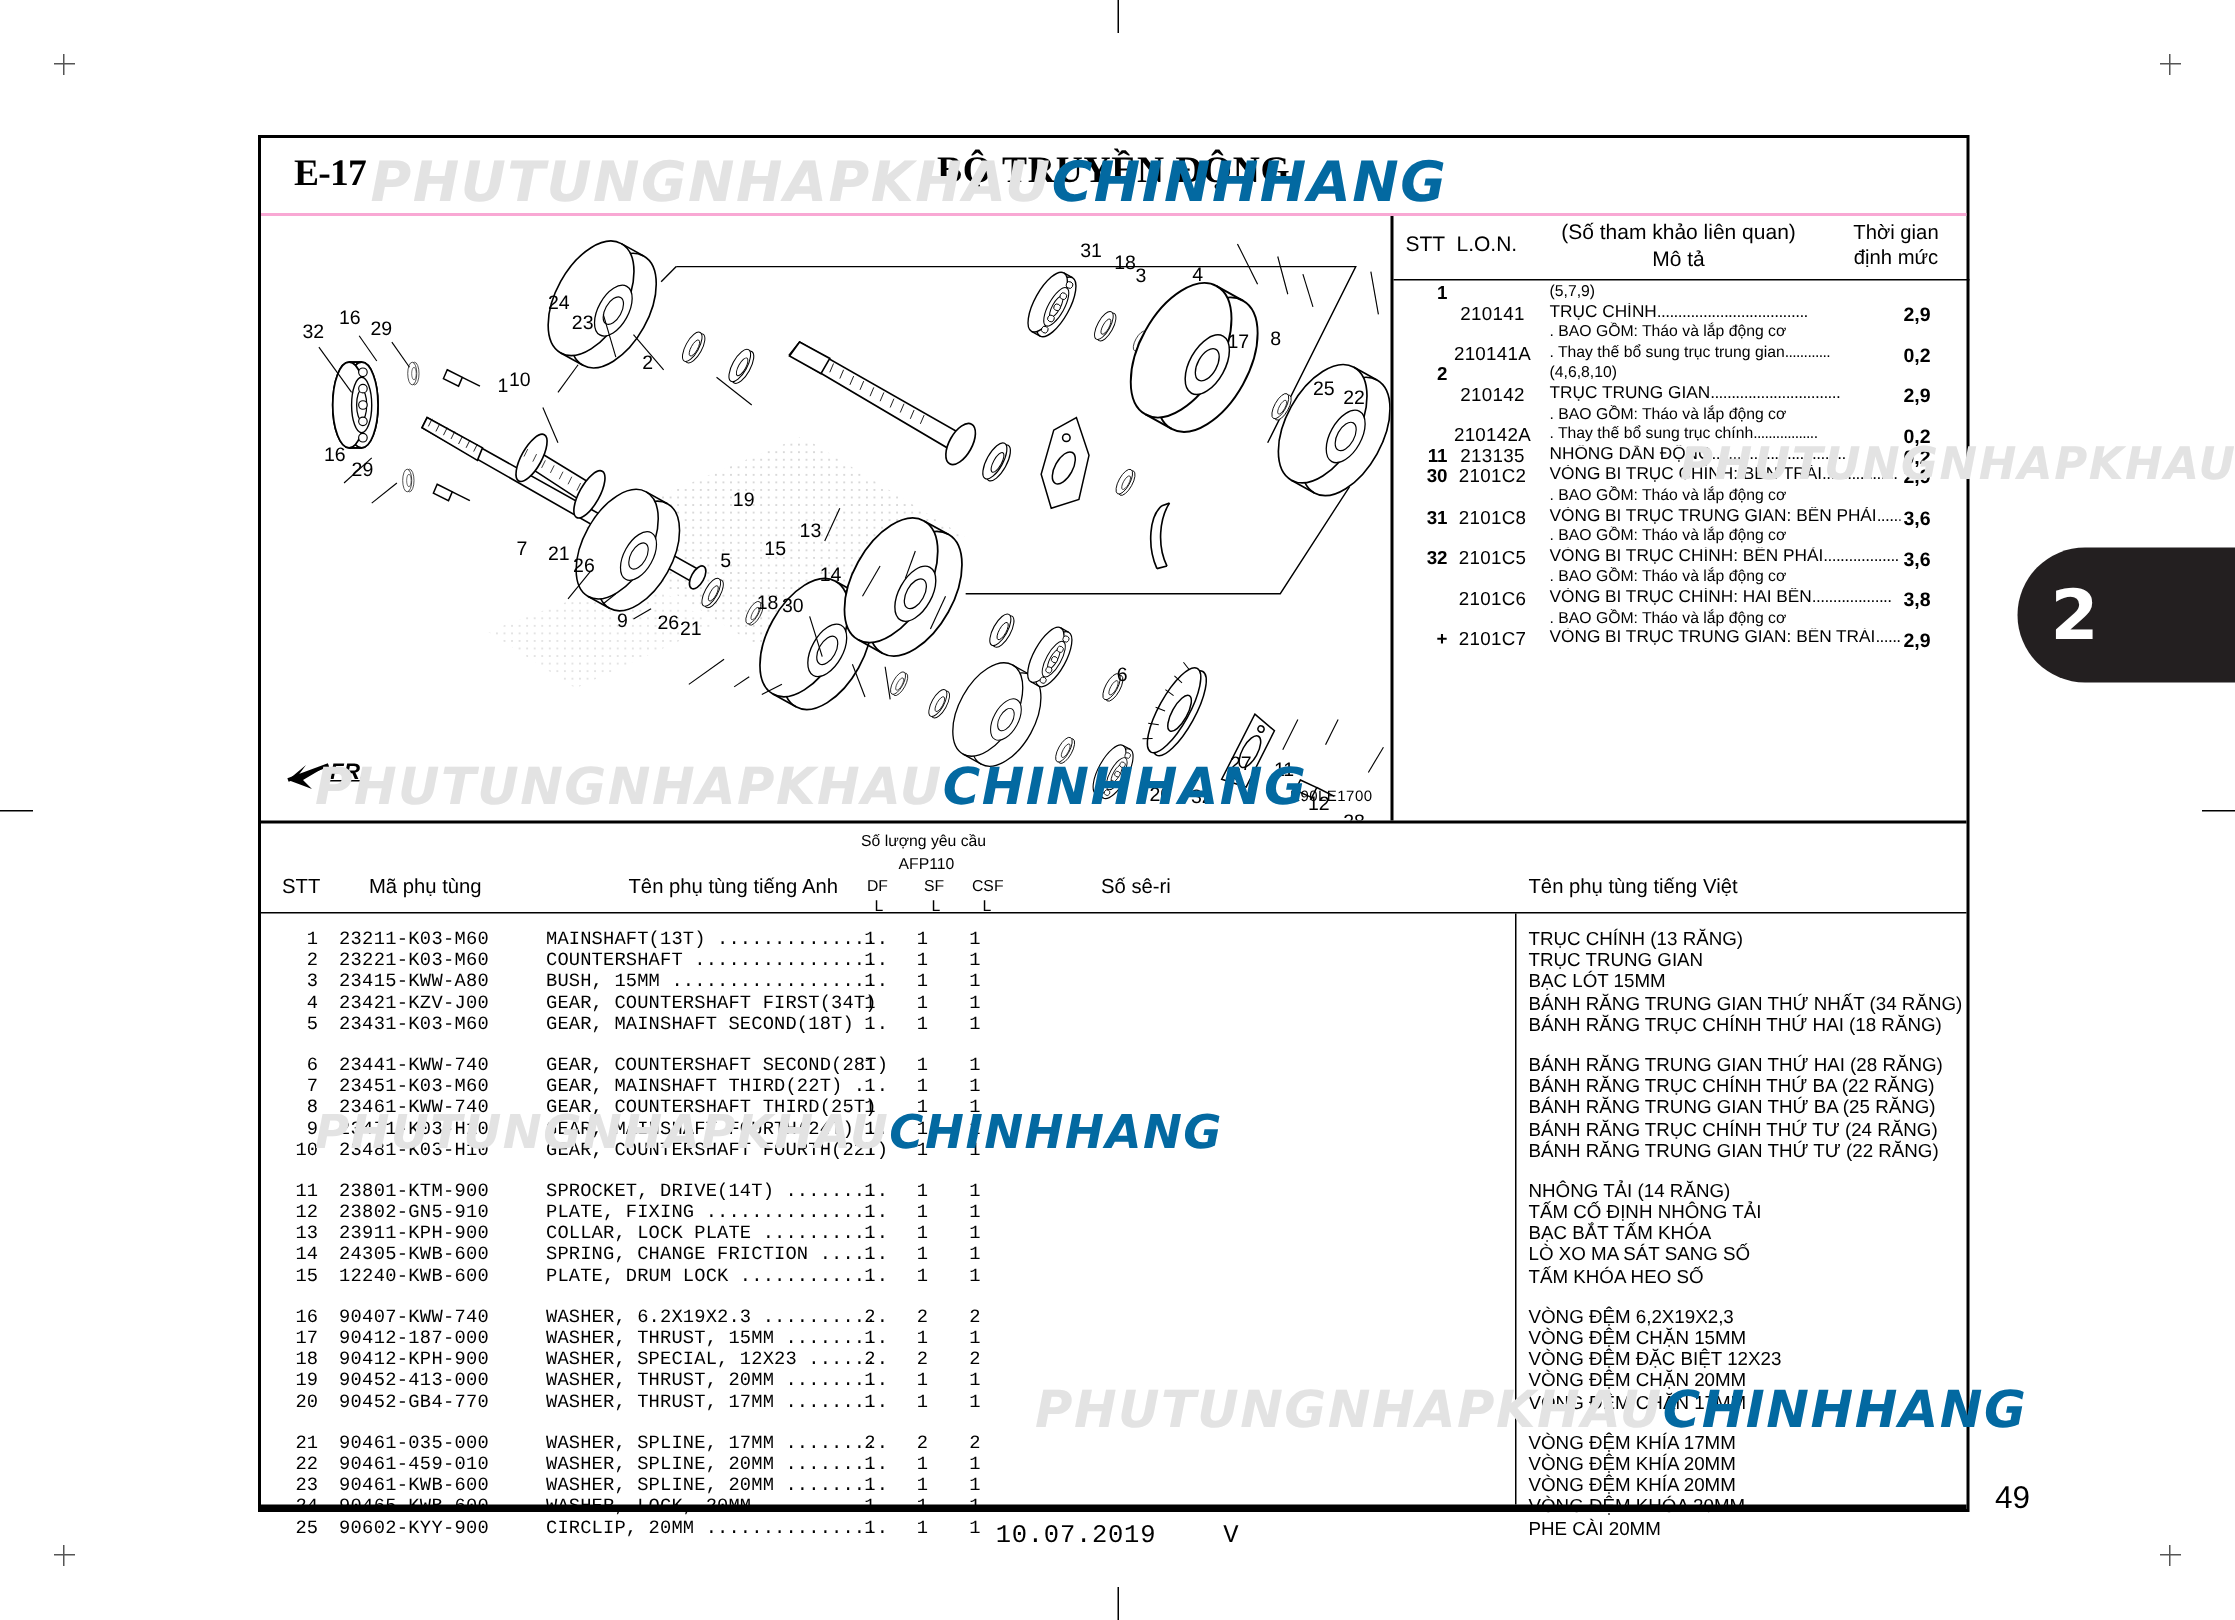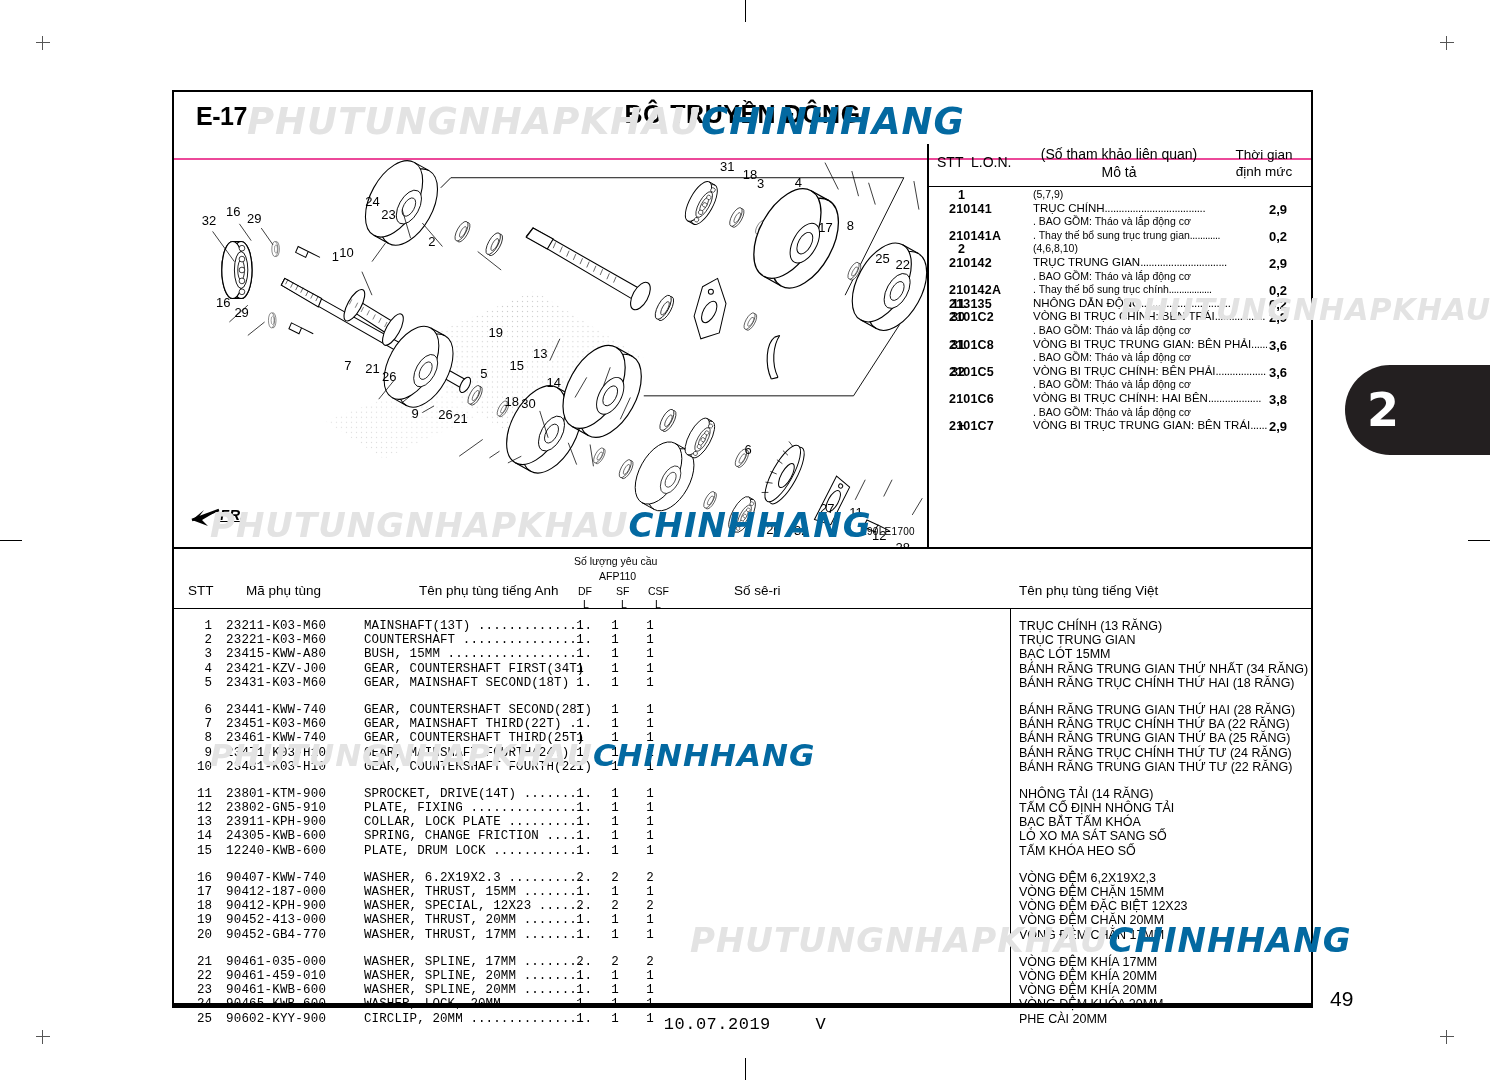--- a/index.html
+++ b/index.html
@@ -24,22 +24,23 @@
   
   #page-frame {
     position:absolute;
     left:172px; top:90px;
     width:1141px; height:918px;
     border:2px solid #000;
     background:#fff;
   }
   
   #title-band {
-    position:absolute; left:0; top:0; width:100%; height:68px;
-    border-bottom:2px solid #ec4899;
+    position:absolute; left:0; top:0; width:100%; height:52px;
+    border-bottom:2px solid #f9a8d4;
+    font-family:Liberation Serif, serif;
   }
   #code-label {
     position:absolute; left:22px; top:10px;
     font-size:25px; font-weight:bold; letter-spacing:-0.5px;
   }
   #page-title {
     position:absolute; left:0; top:8px; width:100%;
     text-align:center; font-size:25px; font-weight:bold;
     letter-spacing:0.5px;
   }
@@ -82,22 +83,22 @@
     position:absolute; right:4px; top:2px; width:90px;
     text-align:center; font-size:13.5px; line-height:1.28;
   }
   #lon-body { position:relative; padding-top:1px; }
   .lon-row { position:relative; height:13.6px; }
   .lon-row .c-stt {
     position:absolute; left:0; width:36px; text-align:right;
     font-size:12.5px; font-weight:bold;
   }
   .lon-row .c-lon {
-    position:absolute; left:20px; width:62px; text-align:left;
-    font-size:12.5px; font-weight:bold; letter-spacing:0.2px;
+    position:absolute; left:35px; width:62px; text-align:center;
+    font-size:12.5px; font-weight:normal; letter-spacing:0.2px;
   }
   .lon-row .c-desc {
     position:absolute; left:104px; right:46px;
     font-size:11.5px; white-space:nowrap; overflow:hidden;
   }
   .lon-row .c-time {
     position:absolute; right:4px; width:40px; text-align:left;
     font-size:13px; font-weight:bold;
   }
   .lon-row.sub .c-desc { font-size:10.5px; }

